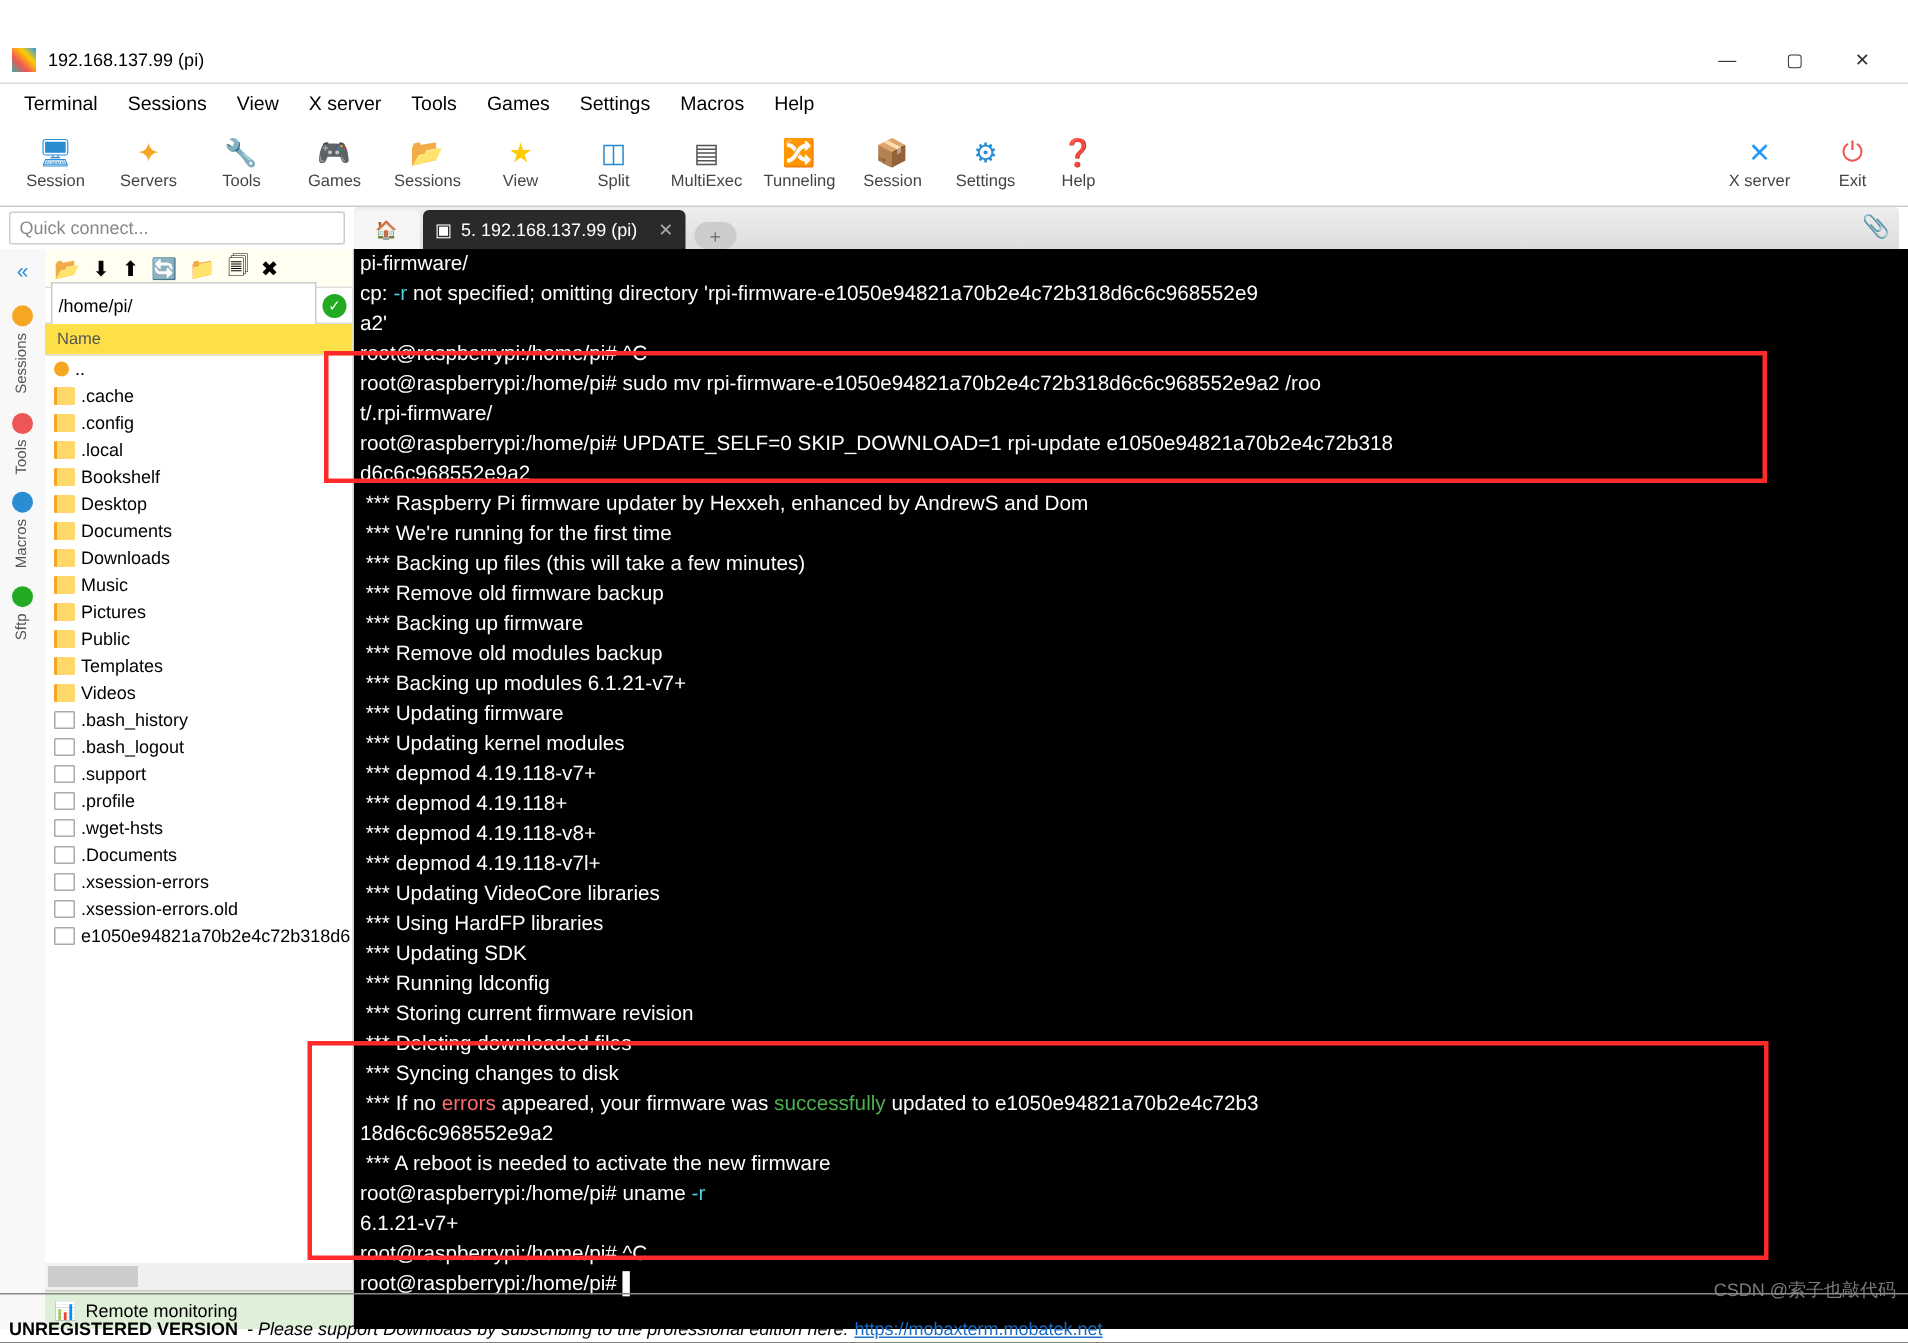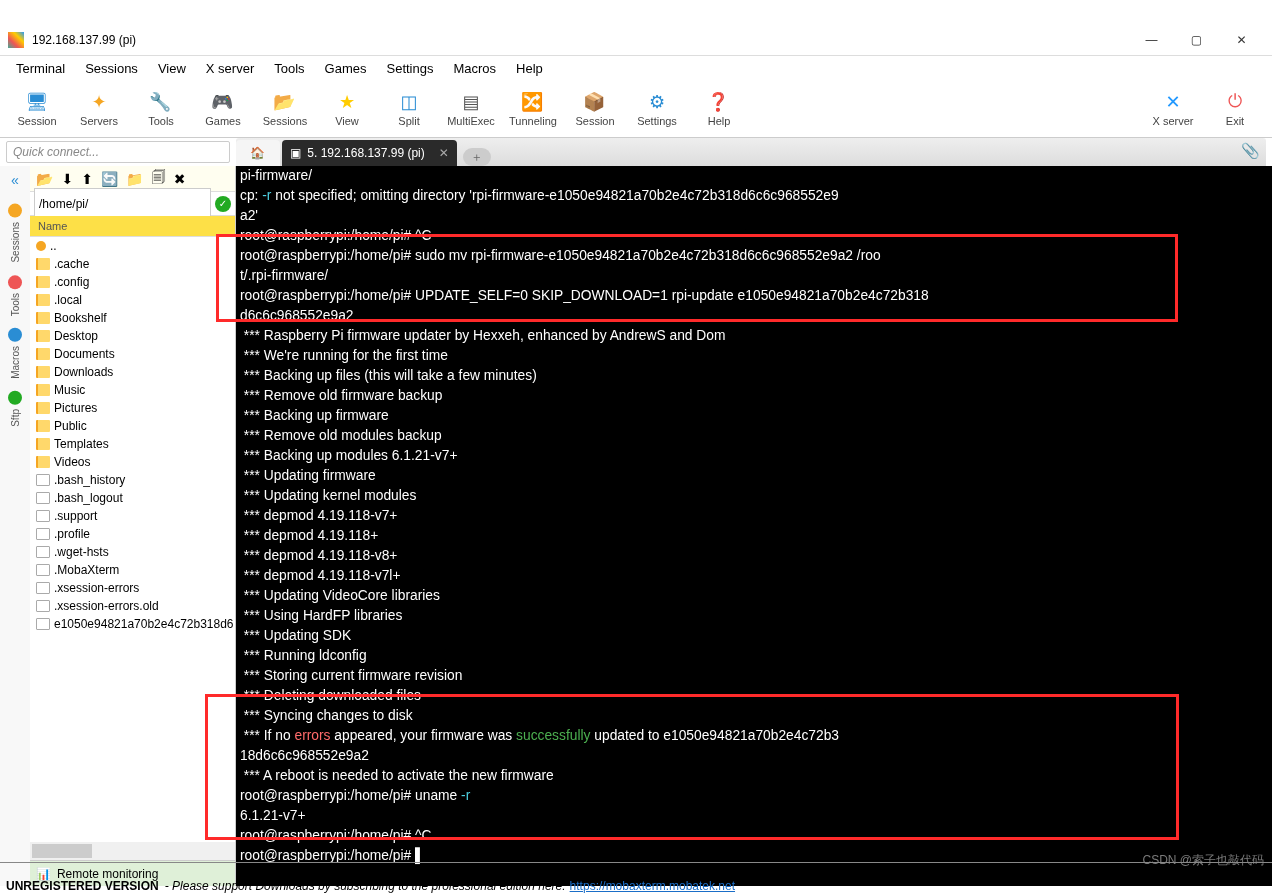--- a/index.html
+++ b/index.html
@@ -16,21 +16,21 @@
 .menubar span { padding:2px 12px 2px 8px; cursor:pointer; }
 
 
 .toolbar { height:58px; display:flex; align-items:center; padding:0 6px; border-bottom:1px solid #ccc; }
 .tbtn { display:flex; flex-direction:column; align-items:center; justify-content:center; width:62px; height:54px; cursor:pointer; font-size:11px; color:#444; }
 .tbtn .ic { width:22px; height:22px; margin-bottom:2px; display:flex; align-items:center; justify-content:center; font-size:18px; }
 .tbar-spacer { flex:1; }
 
 
 .qrow { height:28px; display:flex; align-items:center; padding:2px 6px; gap:6px; }
-.qconnect { width:224px; height:22px; border:1px solid #ccc; border-radius:2px; padding:0 6px; font-size:12px; color:#888; display:flex; align-items:center; font-style:italic; }
+.qconnect { width:224px; height:22px; border:1px solid #ccc; border-radius:2px; padding:0 6px; font-size:12px; color:#888; display:flex; align-items:center; }
 .tabstrip { flex:1; height:28px; display:flex; align-items:flex-end; background:linear-gradient(#eee,#ddd); border-radius:3px 3px 0 0; position:relative; }
 .tab { height:26px; display:flex; align-items:center; padding:0 8px; font-size:12px; border-radius:4px 4px 0 0; margin-right:2px; cursor:pointer; gap:6px; }
 .tab.home { background:#f5f5f5; width:44px; justify-content:center; }
 .tab.active { background:#2a2a2a; color:#fff; }
 .tab .tabclose { color:#aaa; margin-left:8px; font-size:12px; }
 .tab.new { background:#ccc; width:28px; justify-content:center; color:#666; border-radius:12px; height:18px; margin-left:4px; }
 .clip { position:absolute; right:6px; top:4px; font-size:15px; color:#7a7; }
 
 
 .main { display:flex; height:720px; }
@@ -293,21 +293,21 @@
           <div class="row">
             <span class="fic file"></span>
             <span>.profile</span>
           </div>
           <div class="row">
             <span class="fic file"></span>
             <span>.wget-hsts</span>
           </div>
           <div class="row">
             <span class="fic file"></span>
-            <span>.MobaXterm</span>
+            <span>.Documents</span>
           </div>
           <div class="row">
             <span class="fic file"></span>
             <span>.xsession-errors</span>
           </div>
           <div class="row">
             <span class="fic file"></span>
             <span>.xsession-errors.old</span>
           </div>
           <div class="row">

